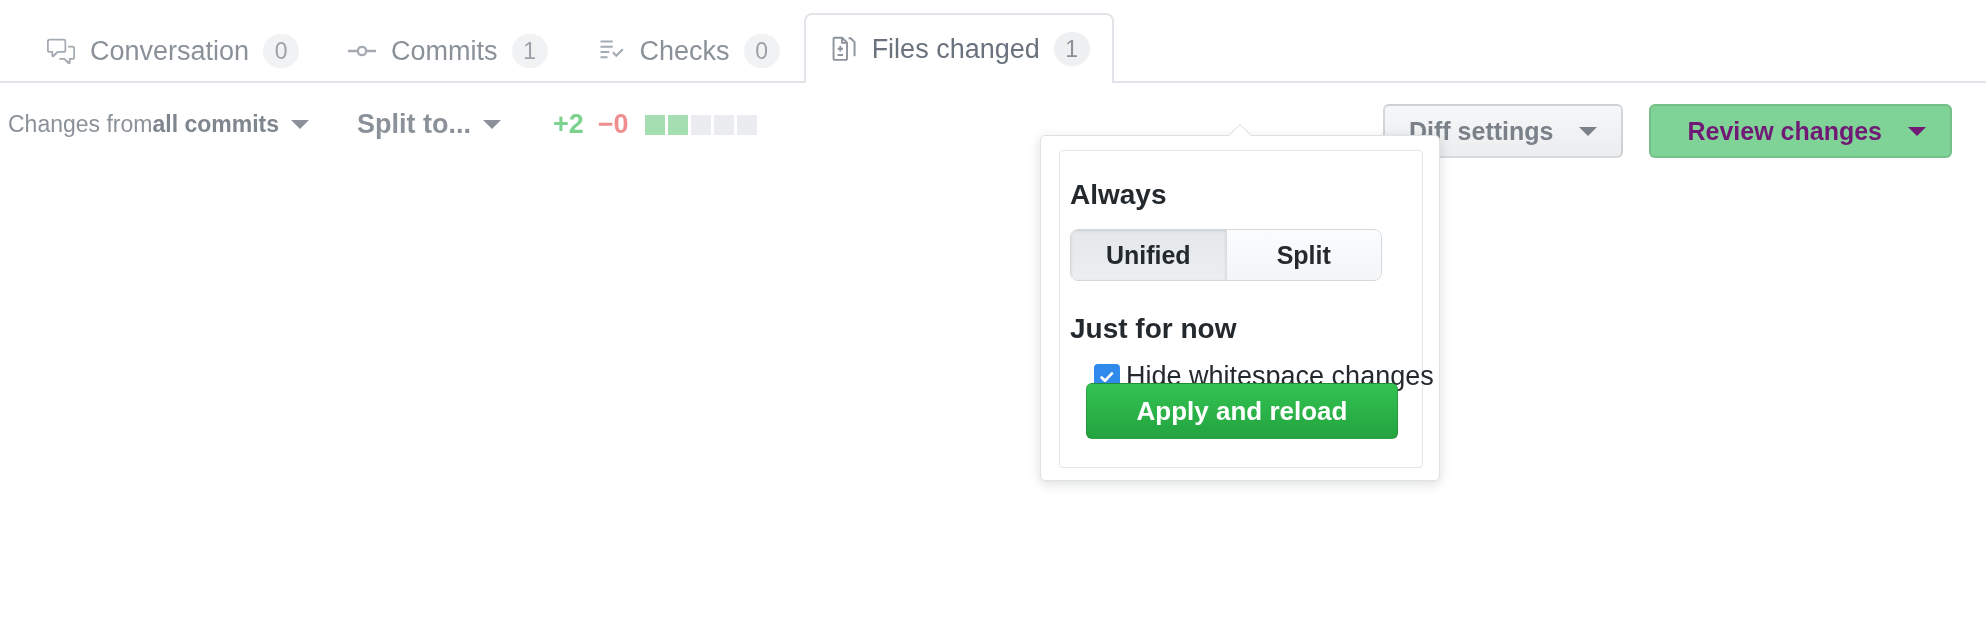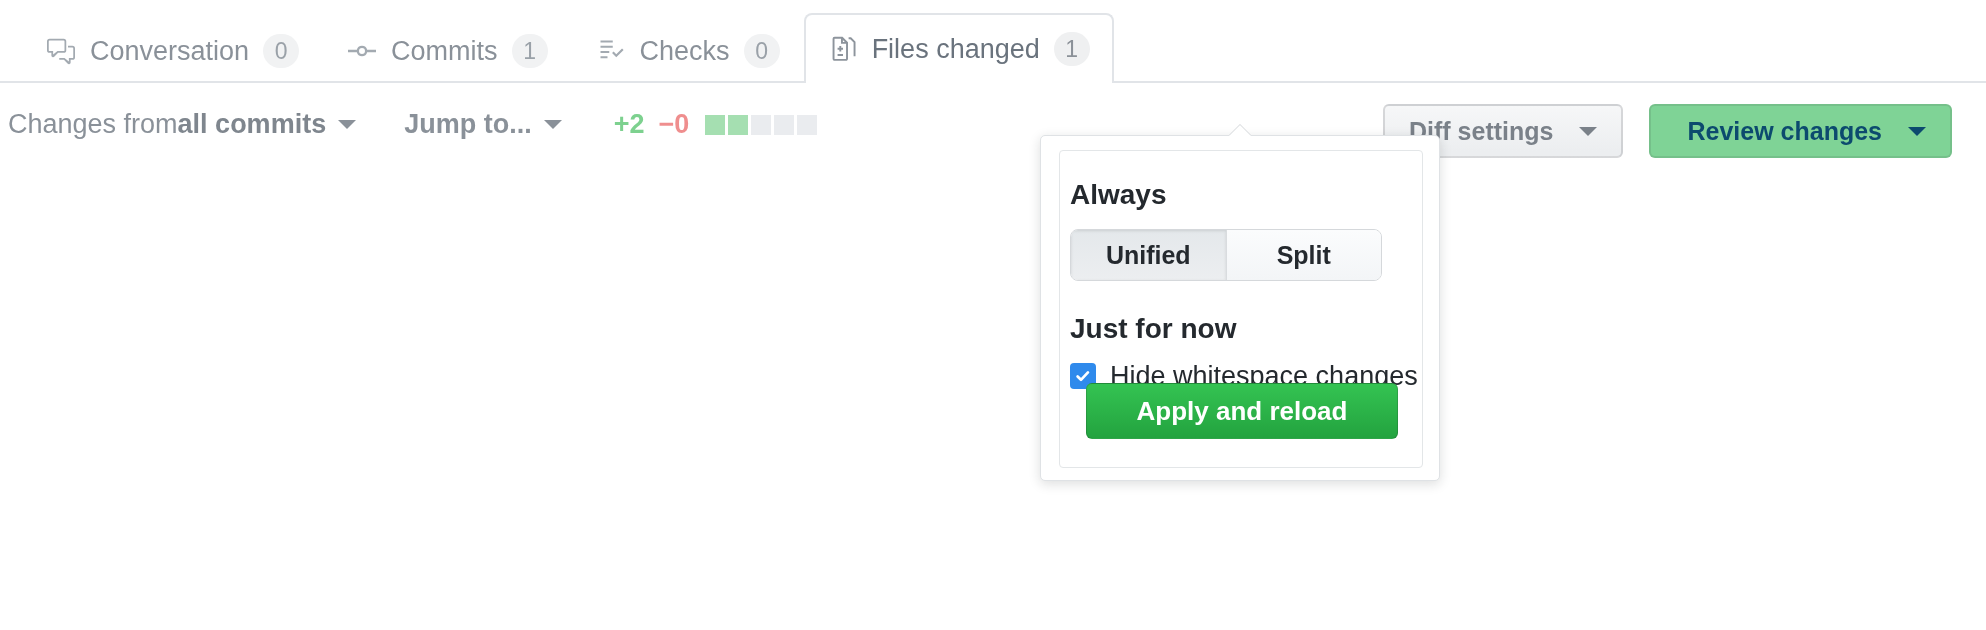--- a/index.html
+++ b/index.html
@@ -89,21 +89,21 @@
   }
   .toolbar-left {
     position: absolute;
     left: 8px; top: 26px;
     display: flex;
     align-items: center;
   }
   .changes-from {
     display: flex;
     align-items: center;
-    font-size: 27px;
+    font-size: 23px;
     color: #8a9199;
     white-space: nowrap;
   }
   .changes-from .strong {
     font-weight: bold;
     color: #7f868e;
   }
   .caret {
     display: inline-block;
     width: 0; height: 0;
@@ -164,21 +164,21 @@
     border-radius: 6px;
     white-space: nowrap;
     cursor: pointer;
     border: 2px solid rgba(27,31,35,0.14);
   }
   .btn-default {
     color: #7a8189;
     background: linear-gradient(180deg, #f6f7f8 0%, #eceef0 90%);
   }
   .btn-primary {
-    color: #0c4a6e;
+    color: #701a75;
     background: #7fd396;
     border-color: rgba(27,31,35,0.10);
     padding-left: 36px;
   }
 
   
   .dropdown {
     position: absolute;
     left: 1040px; top: 135px;
     width: 400px; height: 346px;
@@ -237,23 +237,24 @@
   }
   .seg.selected {
     background: linear-gradient(180deg, #e4e8eb 0%, #eceef0 100%);
     box-shadow: inset 0 1px 3px rgba(27,31,35,0.12);
   }
   .seg + .seg { border-left: 1px solid #d9dcdf; }
 
   
   .check-row {
     display: flex;
-    align-items: flex-start;
-    gap: 14px;
+    align-items: flex-end;
+    gap: 6px;
     margin-top: 2px;
+    margin-left: 24px;
   }
   .checkbox {
     width: 26px; height: 26px;
     border-radius: 4px;
     background: #2f8aec;
     display: inline-flex;
     align-items: center;
     justify-content: center;
     flex: none;
     cursor: pointer;
@@ -342,21 +343,21 @@
 
     <div class="toolbar-left">
 
       <div class="changes-from">
         <span>Changes from</span>
         <span class="strong">all commits</span>
         <span class="caret"></span>
       </div>
 
       <div class="jump-to">
-        <span>Jump to...</span>
+        <span>Split to...</span>
         <span class="caret"></span>
       </div>
 
       <div class="diffstat">
         <span class="added">+2</span>
         <span class="deleted">−0</span>
         <span class="diffstat-blocks">
           <span class="dsblock on"></span>
           <span class="dsblock on"></span>
           <span class="dsblock off"></span>

